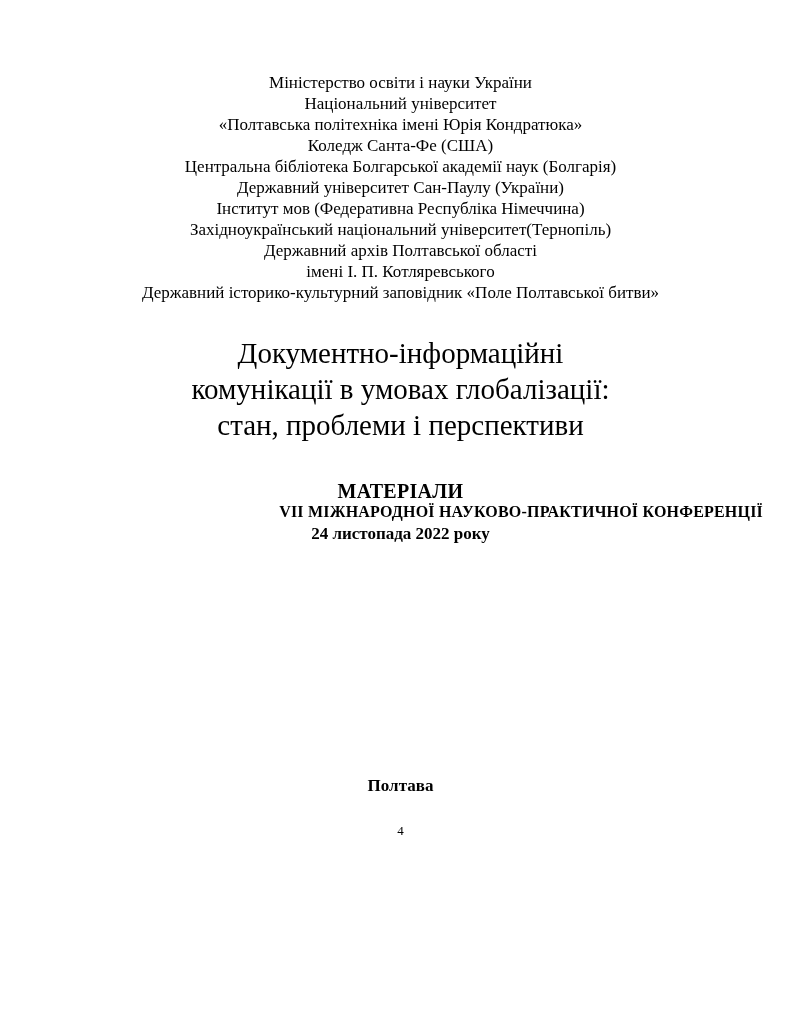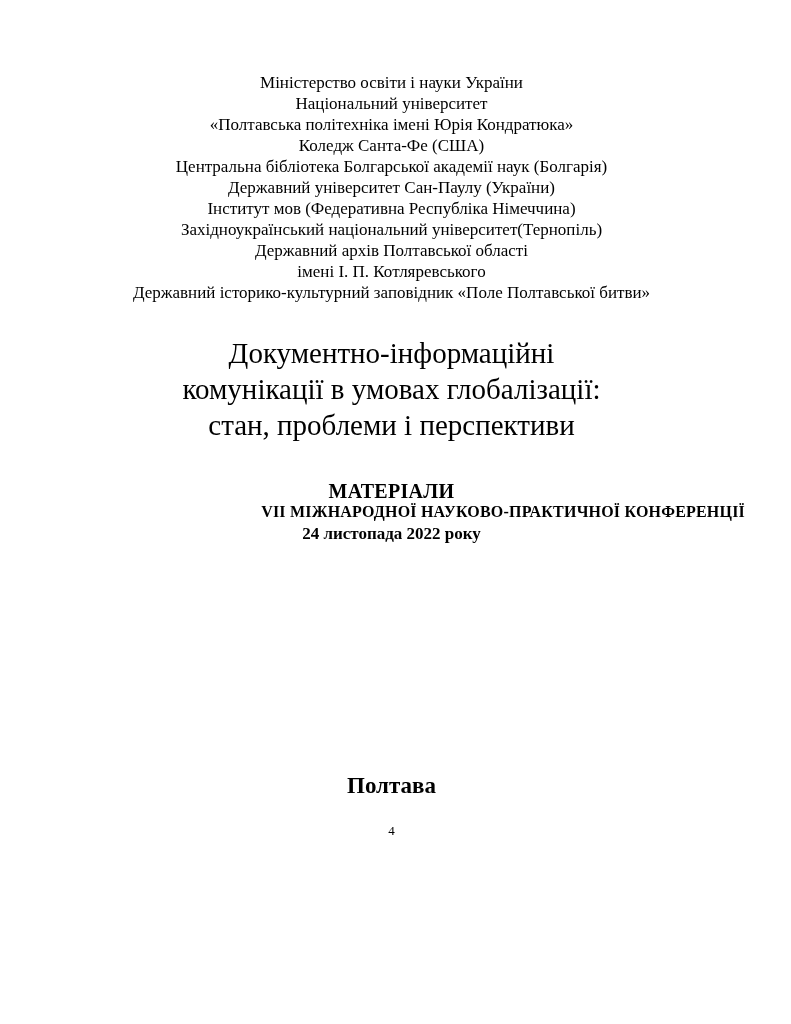--- a/index.html
+++ b/index.html
@@ -9,21 +9,21 @@
   }
   .page {
     position: relative;
     width: 791px;
     height: 1024px;
     margin: 0 auto;
     background: #ffffff;
     color: #000000;
     font-family: "Liberation Serif", "DejaVu Serif", serif;
     box-sizing: border-box;
-    padding: 72px 46px 0 38px;
+    padding: 72px 28px 0 38px;
     text-align: center;
     overflow: hidden;
   }
   .org-block {
     font-size: 17px;
     line-height: 21px;
     font-weight: normal;
   }
   .org-line {
     white-space: nowrap;
@@ -49,21 +49,21 @@
     letter-spacing: 0.2px;
     text-align: right;
   }
   .date-line {
     font-size: 17px;
     line-height: 22px;
     font-weight: bold;
   }
   .city-line {
     margin-top: 230px;
-    font-size: 23px;
+    font-size: 17px;
     line-height: 22px;
     font-weight: bold;
   }
   .page-number {
     margin-top: 26px;
     font-size: 13px;
     line-height: 16px;
     font-weight: normal;
   }
 </style>

